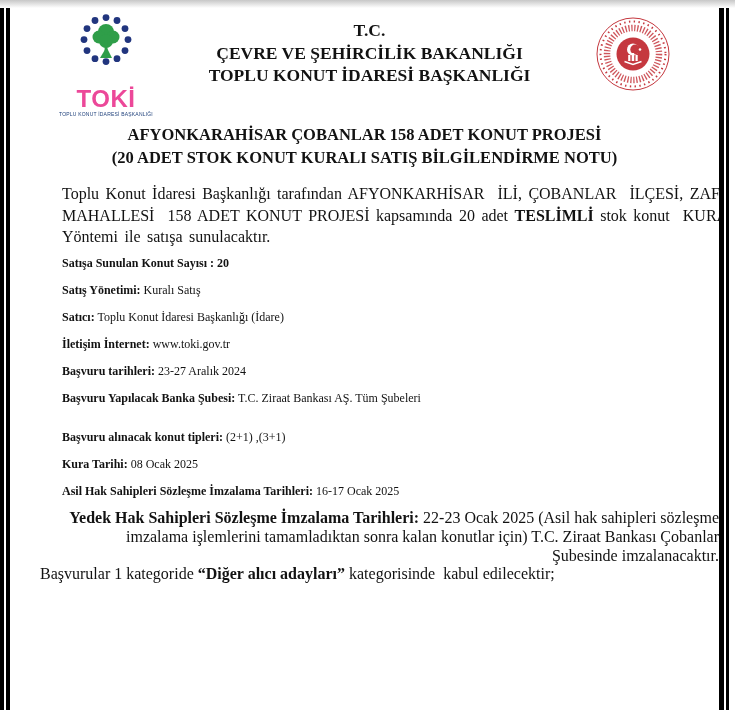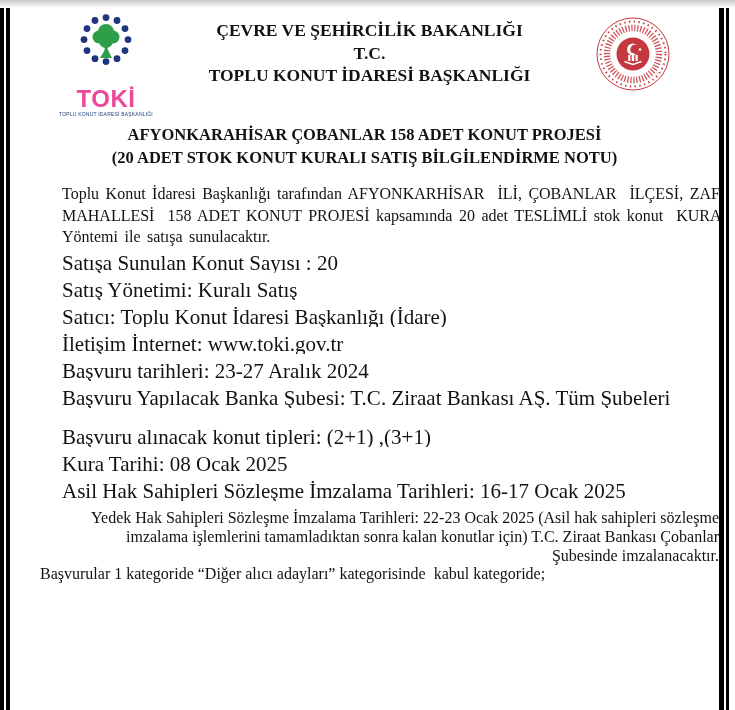--- a/index.html
+++ b/index.html
@@ -27,22 +27,22 @@
   .org{flex:1;text-align:center;font-weight:bold;font-size:17.5px;line-height:22.5px;padding-top:5px;}
   .seal-block{width:112px;flex:none;display:flex;justify-content:center;padding-top:2px;}
 
   
   .title{margin-top:26px;text-align:center;font-weight:bold;font-size:16.5px;line-height:23px;}
 
   
   .bodytext{padding-left:52px;}
   .intro{margin-top:14px;font-size:16px;}
   .intro .ln{white-space:pre;line-height:21.5px;word-spacing:2.5px;overflow:hidden;}
-  .b{font-weight:normal;}
-  .field{font-size:21px;line-height:20px;margin-bottom:7px;white-space:pre;overflow:hidden;}
+  .b{font-weight:bold;}
+  .field{font-size:12px;line-height:20px;margin-bottom:7px;white-space:pre;overflow:hidden;}
   .fields{margin-top:5px;}
   .gap-a{margin-top:18px;}
   .gap-b{margin-top:19px;}
   .yedek{margin-top:5px;font-size:16px;text-align:right;}
   .yedek .ln{white-space:pre;line-height:19px;overflow:hidden;}
   .footer-line{margin-top:-1px;margin-left:-22px;font-size:16px;line-height:20px;white-space:pre;}
 </style>
 </head>
 <body>
 
@@ -81,22 +81,22 @@
               <rect x="38.6" y="26" width="2.8" height="17"></rect>
               <polygon points="34,44 46,44 40.5,33"></polygon>
             </g>
           </svg>
         </span>
         <div class="toki-word">TOKİ</div>
         <div class="toki-cap">TOPLU KONUT İDARESİ BAŞKANLIĞI</div>
       </div>
 
       <div class="org">
+        <div>T.C.</div>
         <div>ÇEVRE VE ŞEHİRCİLİK BAKANLIĞI</div>
-        <div>T.C.</div>
         <div>TOPLU KONUT İDARESİ BAŞKANLIĞI</div>
       </div>
 
       <div class="seal-block">
         <span>
           <svg width="76" height="76" viewBox="0 0 76 76" aria-hidden="true">
             <circle cx="38" cy="38" r="36" fill="none" stroke="#c5383f" stroke-width="1"></circle>
             <circle cx="38" cy="38" r="32.5" fill="none" stroke="#c5383f" stroke-width="2" stroke-dasharray="1.4 3.4"></circle>
             <circle cx="38" cy="38" r="26" fill="none" stroke="#c5383f" stroke-width="6.5" stroke-dasharray="1.3 1.7" opacity="0.85"></circle>
             <circle cx="38" cy="38" r="16.5" fill="#c5383f"></circle>
@@ -136,17 +136,17 @@
         <div class="field"><span class="b">Kura Tarihi:</span><span> 08 Ocak 2025</span></div>
         <div class="field"><span class="b">Asil Hak Sahipleri Sözleşme İmzalama Tarihleri:</span><span> 16-17 Ocak 2025</span></div>
       </div>
 
       <div class="yedek">
         <div class="ln"><span class="b">Yedek Hak Sahipleri Sözleşme İmzalama Tarihleri:</span><span> 22-23 Ocak 2025 (Asil hak sahipleri sözleşme</span></div>
         <div class="ln">imzalama işlemlerini tamamladıktan sonra kalan konutlar için) T.C. Ziraat Bankası Çobanlar</div>
         <div class="ln">Şubesinde imzalanacaktır.</div>
       </div>
 
-      <div class="footer-line"><span>Başvurular 1 kategoride </span><span class="b">“Diğer alıcı adayları”</span><span> kategorisinde  kabul kategoride;</span></div>
+      <div class="footer-line"><span>Başvurular 1 kategoride </span><span class="b">“Diğer alıcı adayları”</span><span> kategorisinde  kabul edilecektir;</span></div>
 
     </div>
   </div>
 </div>
 
 </body></html>

